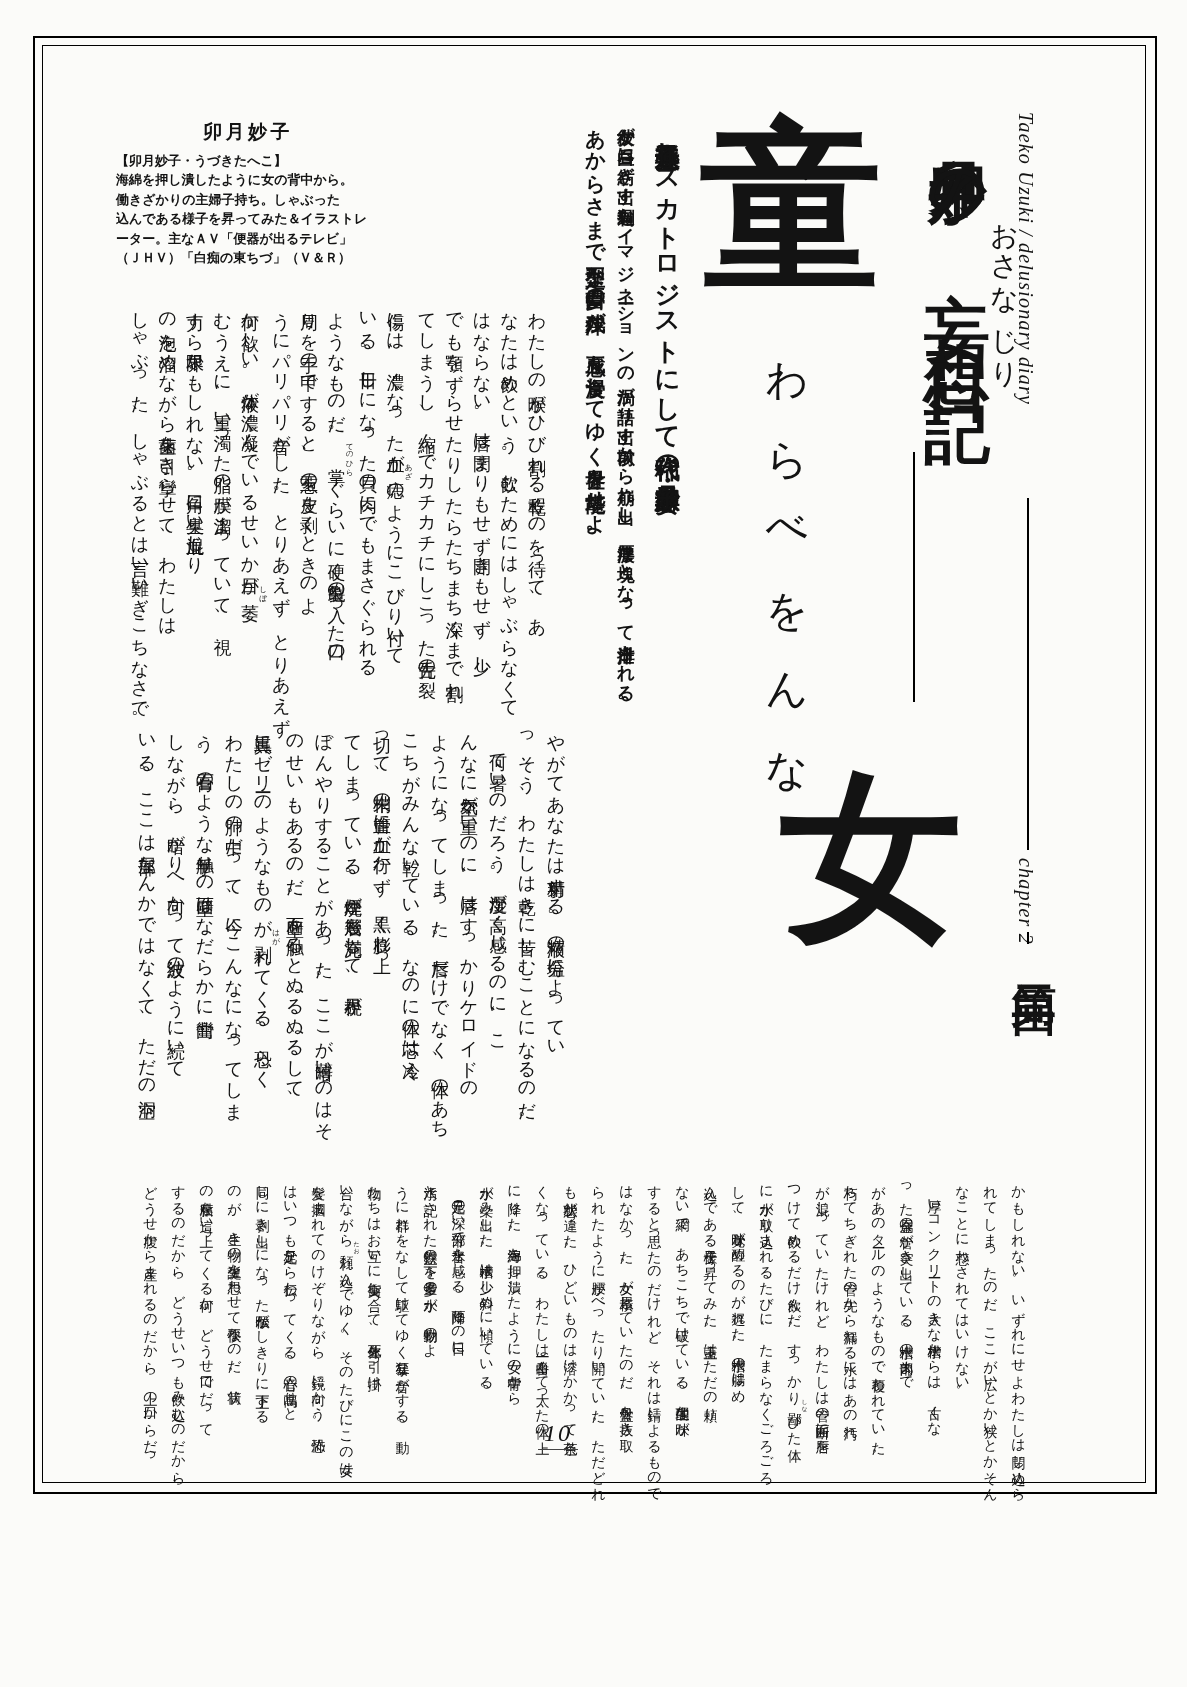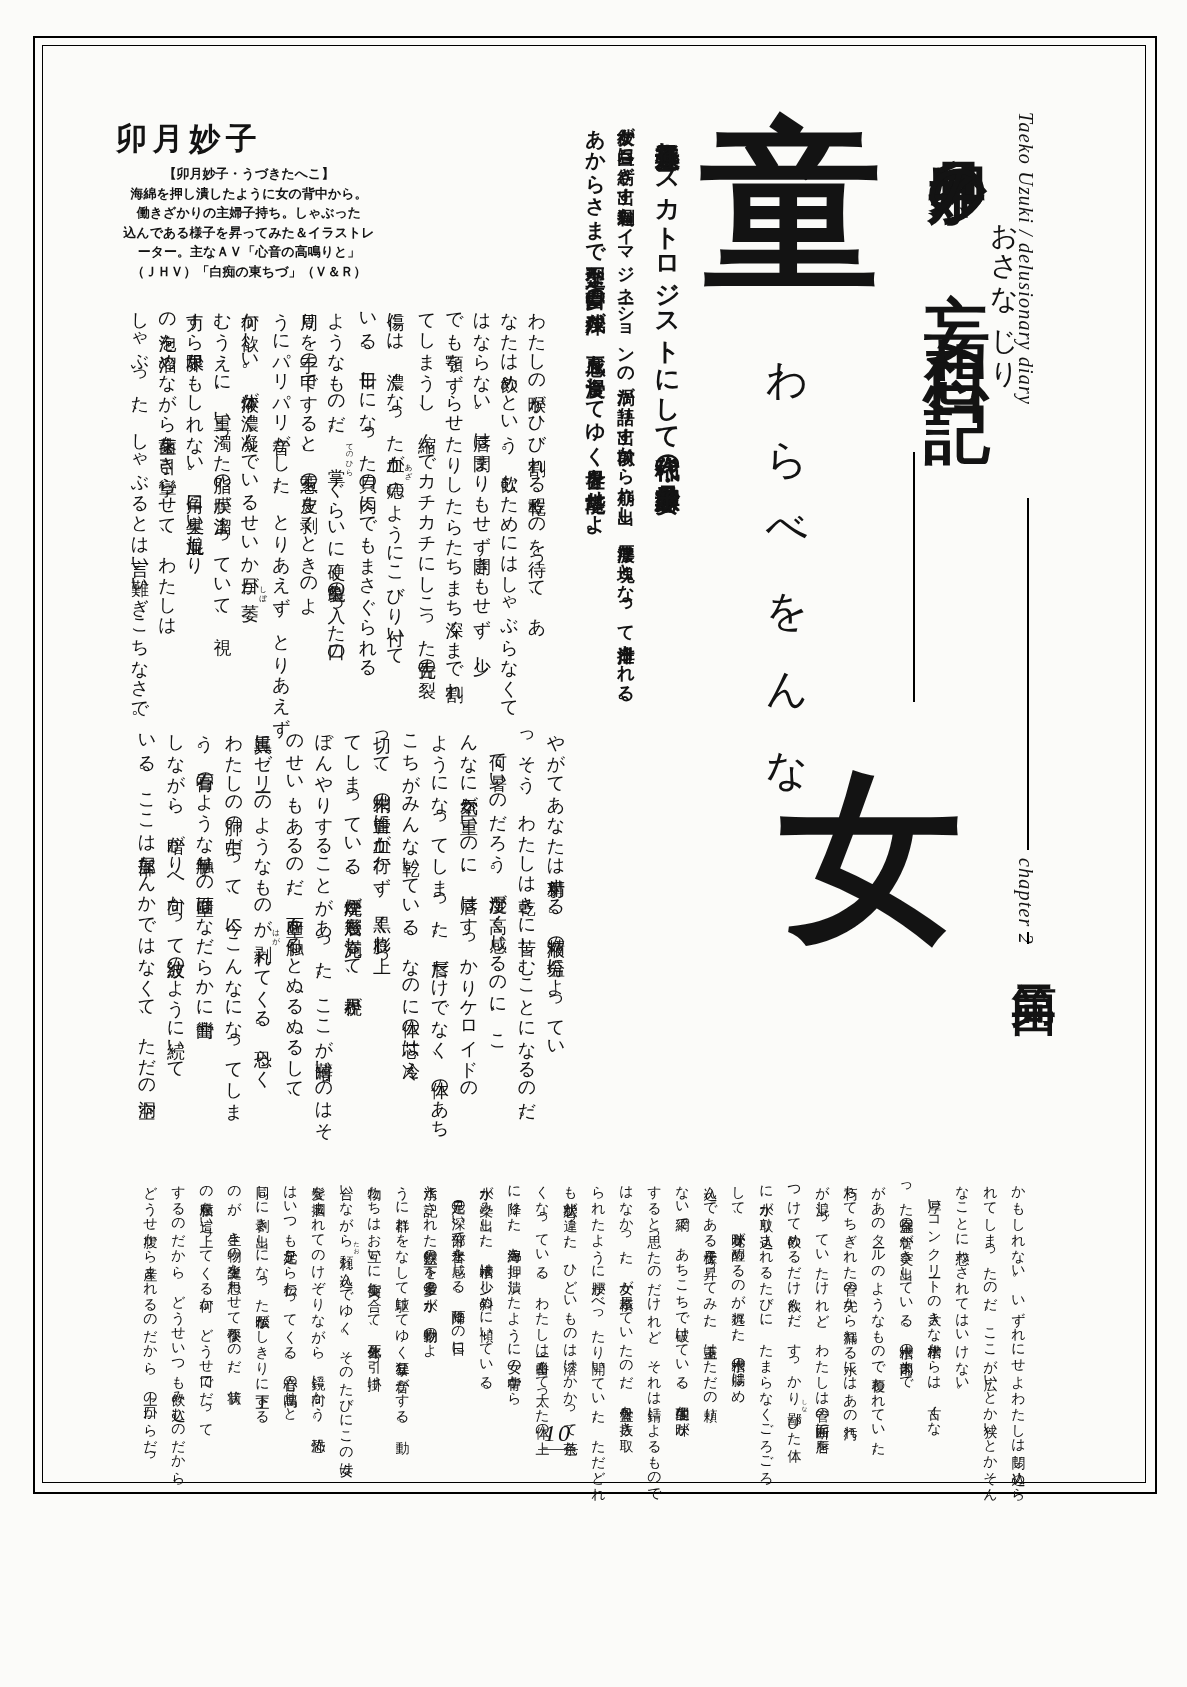--- a/index.html
+++ b/index.html
@@ -40,24 +40,24 @@
 
   
   .intro-col{font-family:"Liberation Sans","DejaVu Sans",sans-serif;font-weight:bold;
       white-space:nowrap;}
   #intro-col-1{left:652px;top:124px;font-size:25px;line-height:31px;}
   #intro-col-2{left:613px;top:115px;font-size:17.5px;line-height:25px;}
   #intro-col-3{left:583px;top:115px;font-size:20px;line-height:25px;}
 
   
   #author-profile{left:116px;top:122px;width:266px;}
-  #author-heading{text-align:left;font-size:31px;font-weight:bold;letter-spacing:.18em;
+  #author-heading{text-align:center;font-size:19px;font-weight:bold;letter-spacing:.18em;
       line-height:1.1;padding-right:2px;}
   #profile-lines{margin-top:8px;font-family:"Liberation Sans","DejaVu Sans",sans-serif;
-      font-weight:600;font-size:13px;line-height:19.5px;white-space:nowrap;text-align:center;}
+      font-weight:600;font-size:13px;line-height:19.5px;white-space:nowrap;}
 
   
   .band{position:absolute;writing-mode:vertical-rl;}
   .band .col{white-space:nowrap;}
   #body-band-1{left:136px;top:300px;width:414px;height:424px;font-size:18px;}
   #body-band-1 .col{line-height:27.5px;}
   #body-band-2{left:133px;top:722px;width:437px;height:426px;font-size:18px;}
   #body-band-2 .col{line-height:29px;}
   #body-band-3{left:134px;top:1176px;width:898px;height:296px;font-size:14px;}
   #body-band-3 .col{line-height:28px;}
@@ -92,21 +92,21 @@
 <div class="abs v intro-col" id="intro-col-2">彼女が白昼に紡ぎ出す過剰なイマジネーションの渦が語り出す以前から崩れ出し、濃厚な塊となって排泄される。</div>
 <div class="abs v intro-col" id="intro-col-3">あからさまで不定型な白日夢の残滓が、五感を浸食してゆく世界を堪能せよ。</div>
 
 <div class="abs" id="author-profile">
   <div id="author-heading">卯月妙子</div>
   <div id="profile-lines">
       <div>【卯月妙子・うづきたへこ】</div>
       <div>海綿を押し潰したように女の背中から。</div>
       <div>働きざかりの主婦子持ち。しゃぶった</div>
       <div>込んである様子を昇ってみた＆イラストレ</div>
-      <div>ーター。主なＡＶ「心音の高鳴りと」</div>
+      <div>ーター。主なＡＶ「便器が出るテレビ」</div>
       <div>（ＪＨＶ）「白痴の東ちづ」（Ｖ＆Ｒ）</div>
     </div>
 </div>
 
 <div class="band" id="body-band-1">
     <div class="col">わたしの喉がひび割れる程乾くのを待って、あ</div>
     <div class="col">なたは飲めという。飲むためにはしゃぶらなくて</div>
     <div class="col">はならない。唇は閉まりもせず開きもせず、少し</div>
     <div class="col">でも顎をずらせたりしたらたちまち深くまで割れ</div>
     <div class="col">てしまうし、縮んでカチカチにしこった舌先の裂</div>

